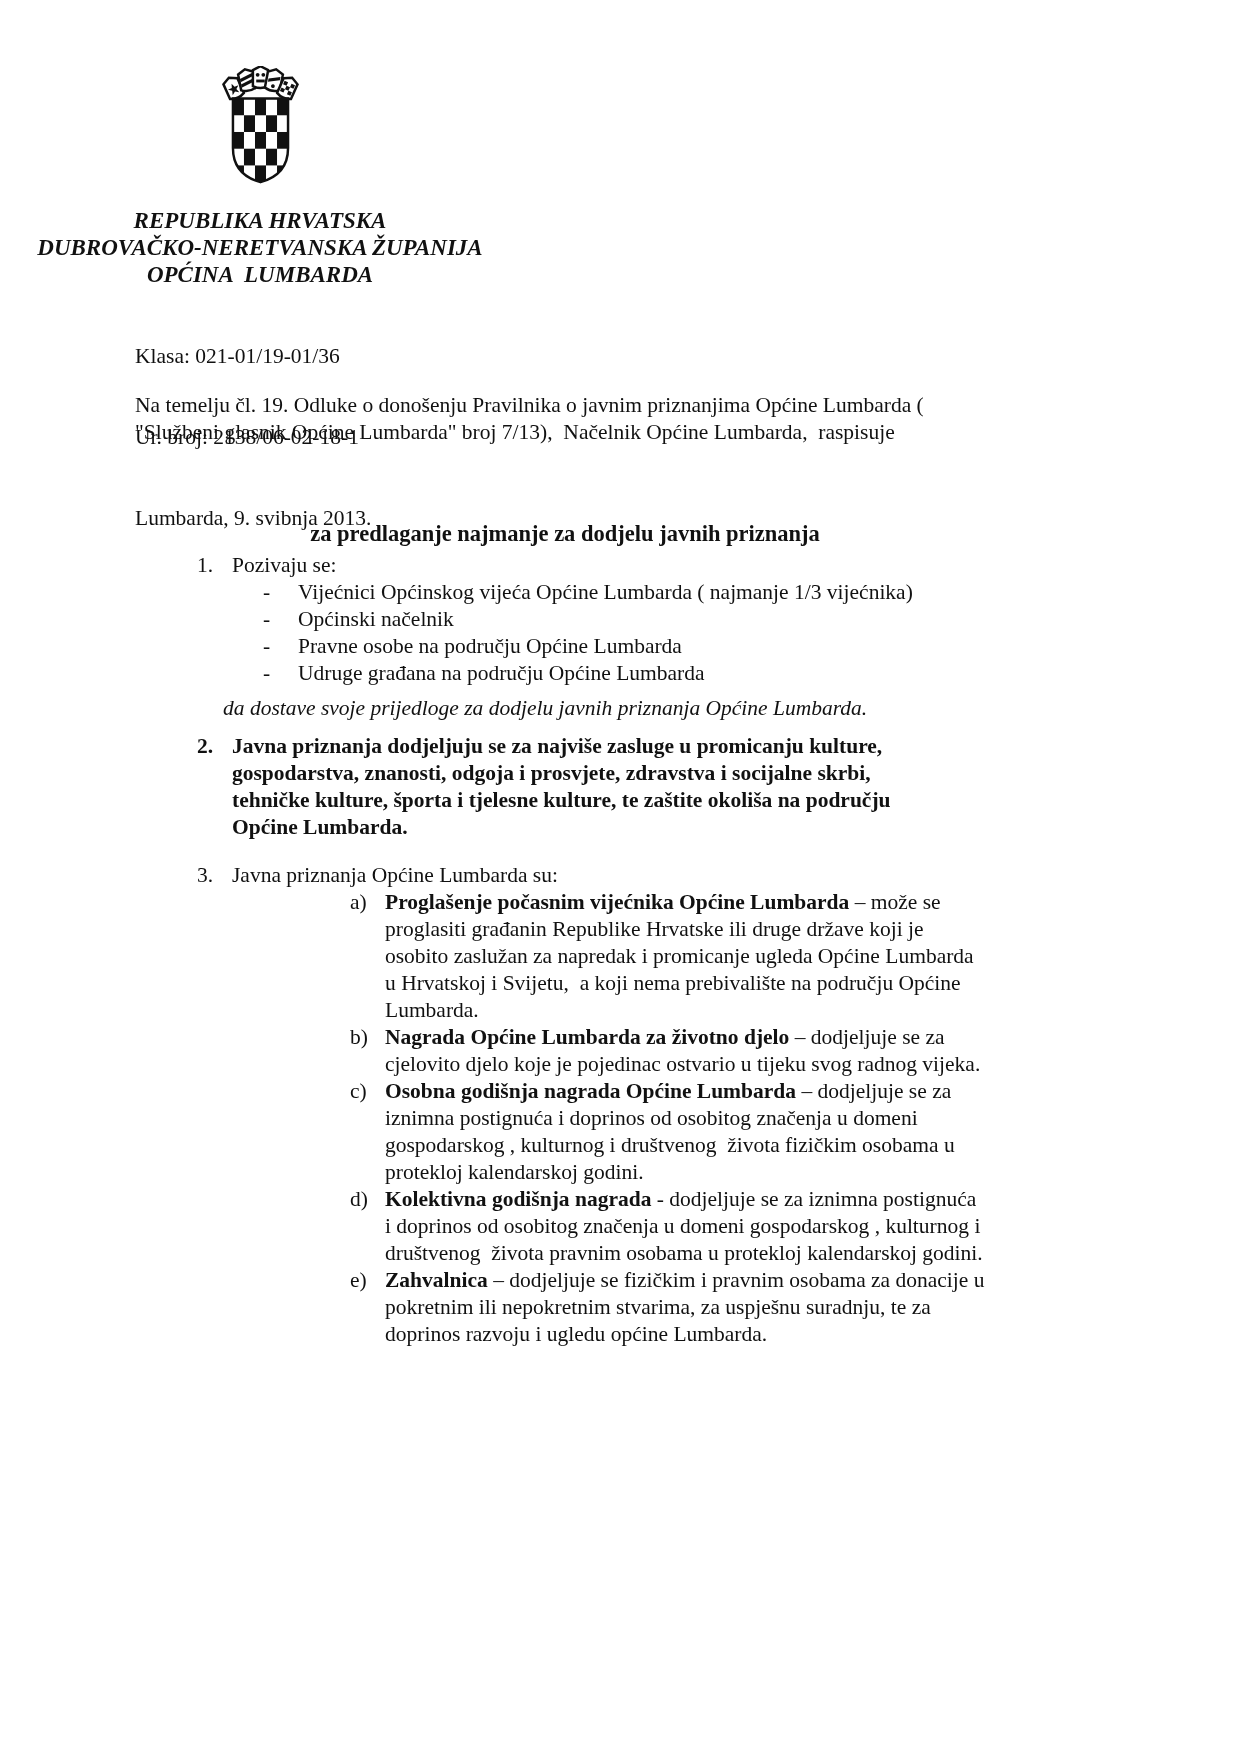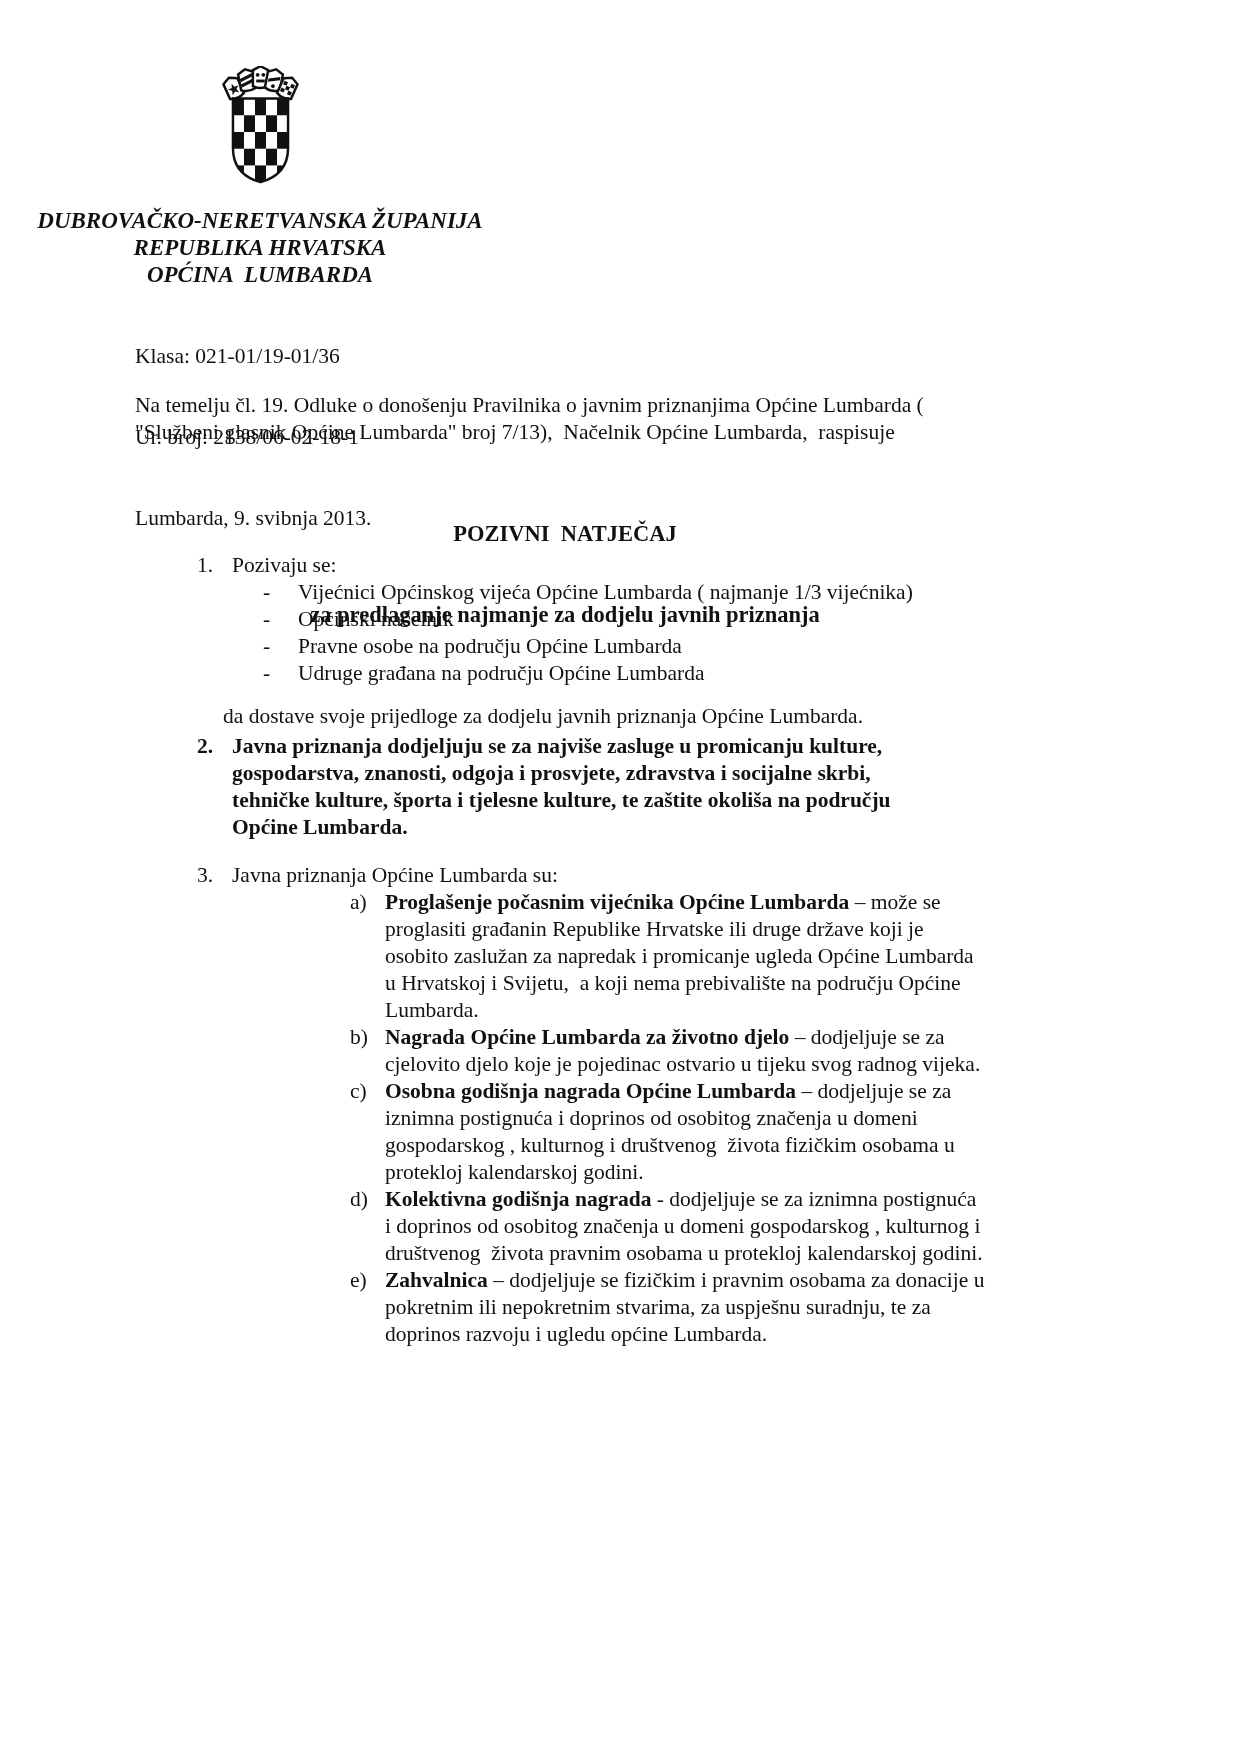--- a/index.html
+++ b/index.html
@@ -49,21 +49,21 @@
     font-size: 22.5px;
     white-space: pre-wrap;
   }
   .title-block .doc-subtitle { font-size: 22.5px; }
   .item1-block { position: absolute; left: 197px; top: 552px; width: 860px; }
   .item-row { display: flex; }
   .item-num { width: 35px; flex: 0 0 auto; }
   .dash-list { margin-left: 65px; }
   .dash-row { display: flex; }
   .dash-glyph { width: 36px; flex: 0 0 auto; padding-left: 1px; }
-  .item1-footer { margin-left: 26px; margin-top: 16px; }
+  .item1-footer { margin-left: 26px; margin-top: 8px; font-style: italic; }
   .item2-block {
     position: absolute; left: 197px; top: 733px; width: 760px;
     font-weight: bold;
   }
   .item2-block .item-text { width: 700px; white-space: pre-wrap; }
   .item3-block { position: absolute; left: 197px; top: 862px; width: 860px; }
   .underlined { }
   .letter-list { margin-left: 153px; margin-top: 0; }
   .letter-row { display: flex; }
   .letter-glyph { width: 35px; flex: 0 0 auto; }
@@ -143,36 +143,35 @@
               <rect x="55.8" y="86.8" width="11.6" height="17.6"></rect>
             <rect x="21" y="104.4" width="11.6" height="17.6"></rect>
               <rect x="44.2" y="104.4" width="11.6" height="17.6"></rect>
               <rect x="67.4" y="104.4" width="11.6" height="17.6"></rect>
           </g>
         </g>
         <path d="M21,34 L79,34 L79,86 Q79,114 50,122 Q21,114 21,86 Z" fill="none" stroke="#111111" stroke-width="2.6"></path>
       </svg>
     </span>
     <div class="header-lines">
+      <div>REPUBLIKA HRVATSKA</div>
       <div>DUBROVAČKO-NERETVANSKA ŽUPANIJA</div>
-      <div>REPUBLIKA HRVATSKA</div>
       <div>OPĆINA  LUMBARDA</div>
     </div>
   </div>
 
   <div class="meta-block">
     <div>Klasa: 021-01/19-01/36</div>
     <div>Ur. broj: 2138/06-02-18-1</div>
     <div>Lumbarda, 9. svibnja 2013.</div>
   </div>
 
   <p class="intro">Na temelju čl. 19. Odluke o donošenju Pravilnika o javnim priznanjima Općine Lumbarda ( "Službeni glasnik Općine Lumbarda" broj 7/13),  Načelnik Općine Lumbarda,  raspisuje</p>
 
   <div class="title-block">
-    <div class="doc-title">POZIVNI  NATJEČAJ</div>
     <div class="doc-subtitle">za predlaganje najmanje za dodjelu javnih priznanja</div>
   </div>
 
   <div class="item1-block">
     <div class="item-row">
       <span class="item-num">1.</span>
       <span>Pozivaju se:</span>
     </div>
     <div class="dash-list">
       <div class="dash-row">

